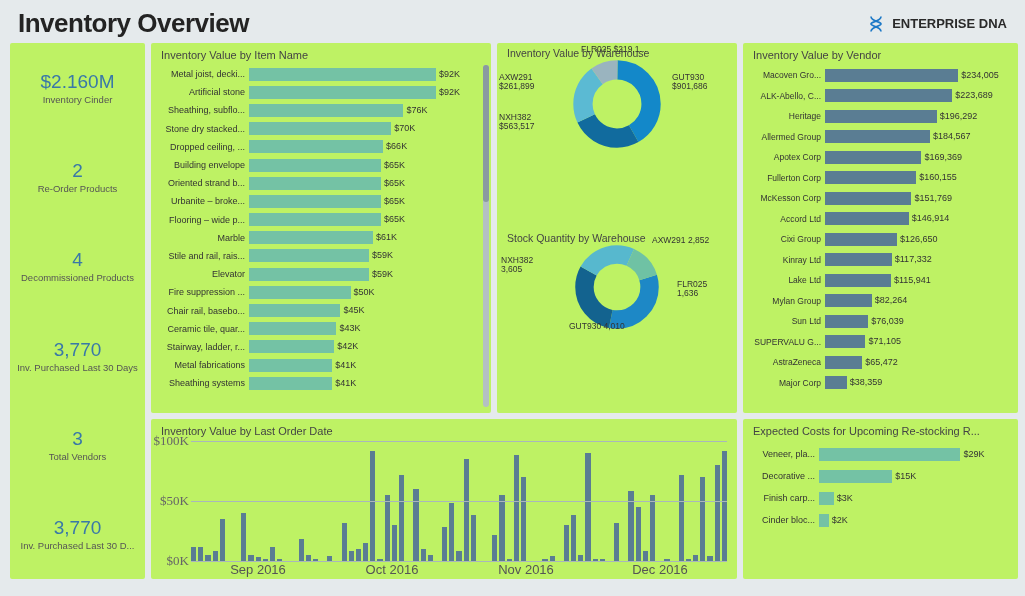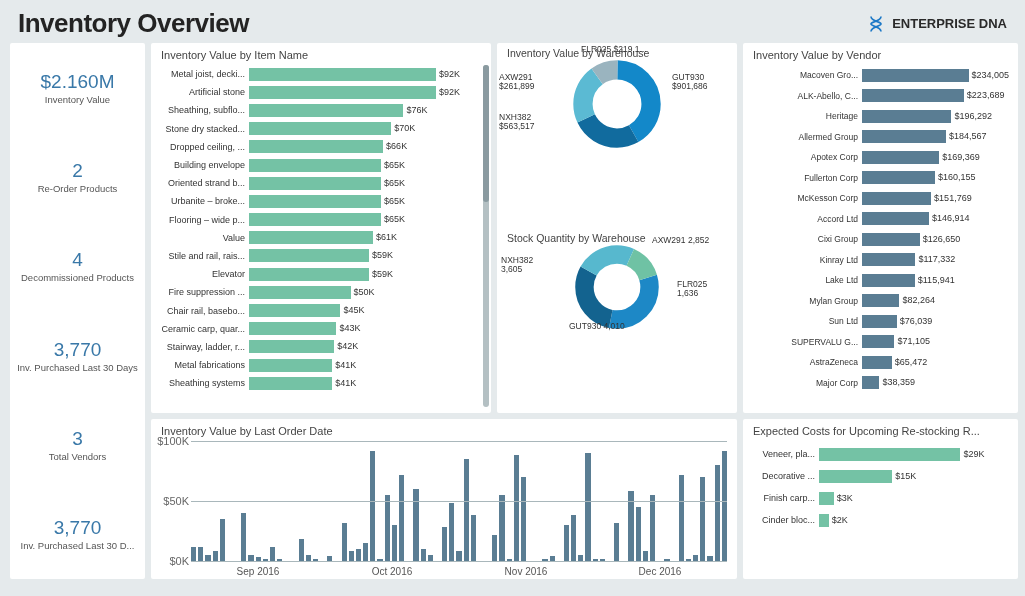--- a/index.html
+++ b/index.html
@@ -19,21 +19,21 @@
   .brand { display:flex; align-items:center; gap:6px; font-size:13px; font-weight:700; color:#2a2a2a;}
   .brand svg { width:20px; height:20px; }
   .grid {
     display:grid;
     grid-template-columns: 135px 340px 240px 275px;
     grid-template-rows: 370px 160px;
     gap:6px;
     padding: 0 10px 8px 10px;
   }
   .panel {
-    background:#ffffff;
+    background:#bef264;
     border-radius:2px;
     position:relative;
     overflow:hidden;
   }
   
   .kpis { display:flex; flex-direction:column; }
   .kpi { flex:1; display:flex; flex-direction:column; align-items:center; justify-content:center; text-align:center; padding:2px 4px;}
   .kpi .val { color:#3978a8; font-size:19px; font-weight:400;}
   .kpi .lbl { color:#555; font-size:9.5px; margin-top:1px;}
   
@@ -50,32 +50,32 @@
   .scroll-hint::before{content:"";position:absolute;top:0;left:0;right:0;height:40%;background:#8a9aa0;border-radius:3px;}
   
   .donut-col { display:flex; flex-direction:column; }
   .donut-card { flex:1; position:relative; }
   .donut-title { font-size:10.5px; color:#444; padding:4px 22px 0 10px;}
   .donut-svg { display:block; margin:0 auto; }
   .donut-lbl { position:absolute; font-size:8.5px; color:#333; line-height:1.1; }
   
   .colchart-area{position:absolute;top:22px;left:40px;right:10px;bottom:18px;}
   .colchart-axis{position:absolute;left:6px;top:22px;bottom:18px;width:34px;}
-  .colchart-axis span{position:absolute;right:2px;font-size:11px;color:#666;transform:translateY(-50%);}
+  .colchart-axis span{position:absolute;right:2px;font-size:13px;color:#666;transform:translateY(-50%);font-family:Liberation Serif, serif;}
   .colchart-grid{position:absolute;left:0;right:0;border-top:1px solid #a9b7bb;}
   .colchart-bars{position:absolute;left:0;right:0;bottom:0;top:0;display:flex;align-items:flex-end;gap:2px;}
   .colchart-bars div{flex:1;background:#5a7d93;min-width:2px;}
-  .colchart-xlabels{position:absolute;left:40px;right:10px;bottom:2px;display:flex;font-size:10px;color:#555;}
+  .colchart-xlabels{position:absolute;left:40px;right:10px;bottom:2px;display:flex;font-size:13px;color:#555;}
   .colchart-xlabels span{flex:1;text-align:center;}
   
   .bottom-right .hbar-area{top:24px;left:8px;right:10px;bottom:6px;}
   .bottom-right .hbar-row{height:22px;}
   .bottom-right .hbar-lbl{width:68px;}
   
-  .vendor .hbar-area{top:22px;bottom:6px;left:4px;right:8px;margin-left:37px;}
+  .vendor .hbar-area{top:22px;bottom:6px;left:4px;right:8px;}
   .vendor .hbar-row{height:20.5px;}
   .vendor .hbar-lbl{width:78px;font-size:8.5px;}
 </style>
 </head>
 <body>
 
 <div class="title-bar">
   <h1>Inventory Overview</h1>
   <div class="brand">
     <svg viewBox="0 0 24 24">
@@ -83,21 +83,21 @@
       </svg>
     <span>ENTERPRISE DNA</span>
   </div>
 </div>
 
 <div class="grid">
 
   <div class="panel kpis" style="grid-row:1 / span 2" id="kpi-panel">
       <div class="kpi">
         <div class="val">$2.160M</div>
-        <div class="lbl">Inventory Value</div>
+        <div class="lbl">Inventory Cinder</div>
       </div>
       <div class="kpi">
         <div class="val">2</div>
         <div class="lbl">Re-Order Products</div>
       </div>
       <div class="kpi">
         <div class="val">4</div>
         <div class="lbl">Decommissioned Products</div>
       </div>
       <div class="kpi">
@@ -174,21 +174,21 @@
           </div>
         </div>
         <div class="hbar-row">
           <div class="hbar-lbl">Flooring – wide p...</div>
       <div class="hbar-track">
             <div class="hbar-fill" style="width:57.934782608695656%"></div>
       <span class="hbar-val" style="left:57.934782608695656%">$65K</span>
           </div>
         </div>
         <div class="hbar-row">
-          <div class="hbar-lbl">Value</div>
+          <div class="hbar-lbl">Marble</div>
       <div class="hbar-track">
             <div class="hbar-fill" style="width:54.3695652173913%"></div>
       <span class="hbar-val" style="left:54.3695652173913%">$61K</span>
           </div>
         </div>
         <div class="hbar-row">
           <div class="hbar-lbl">Stile and rail, rais...</div>
       <div class="hbar-track">
             <div class="hbar-fill" style="width:52.586956521739125%"></div>
       <span class="hbar-val" style="left:52.586956521739125%">$59K</span>
@@ -209,21 +209,21 @@
           </div>
         </div>
         <div class="hbar-row">
           <div class="hbar-lbl">Chair rail, basebo...</div>
       <div class="hbar-track">
             <div class="hbar-fill" style="width:40.108695652173914%"></div>
       <span class="hbar-val" style="left:40.108695652173914%">$45K</span>
           </div>
         </div>
         <div class="hbar-row">
-          <div class="hbar-lbl">Ceramic carp, quar...</div>
+          <div class="hbar-lbl">Ceramic tile, quar...</div>
       <div class="hbar-track">
             <div class="hbar-fill" style="width:38.32608695652174%"></div>
       <span class="hbar-val" style="left:38.32608695652174%">$43K</span>
           </div>
         </div>
         <div class="hbar-row">
           <div class="hbar-lbl">Stairway, ladder, r...</div>
       <div class="hbar-track">
             <div class="hbar-fill" style="width:37.43478260869565%"></div>
       <span class="hbar-val" style="left:37.43478260869565%">$42K</span>

